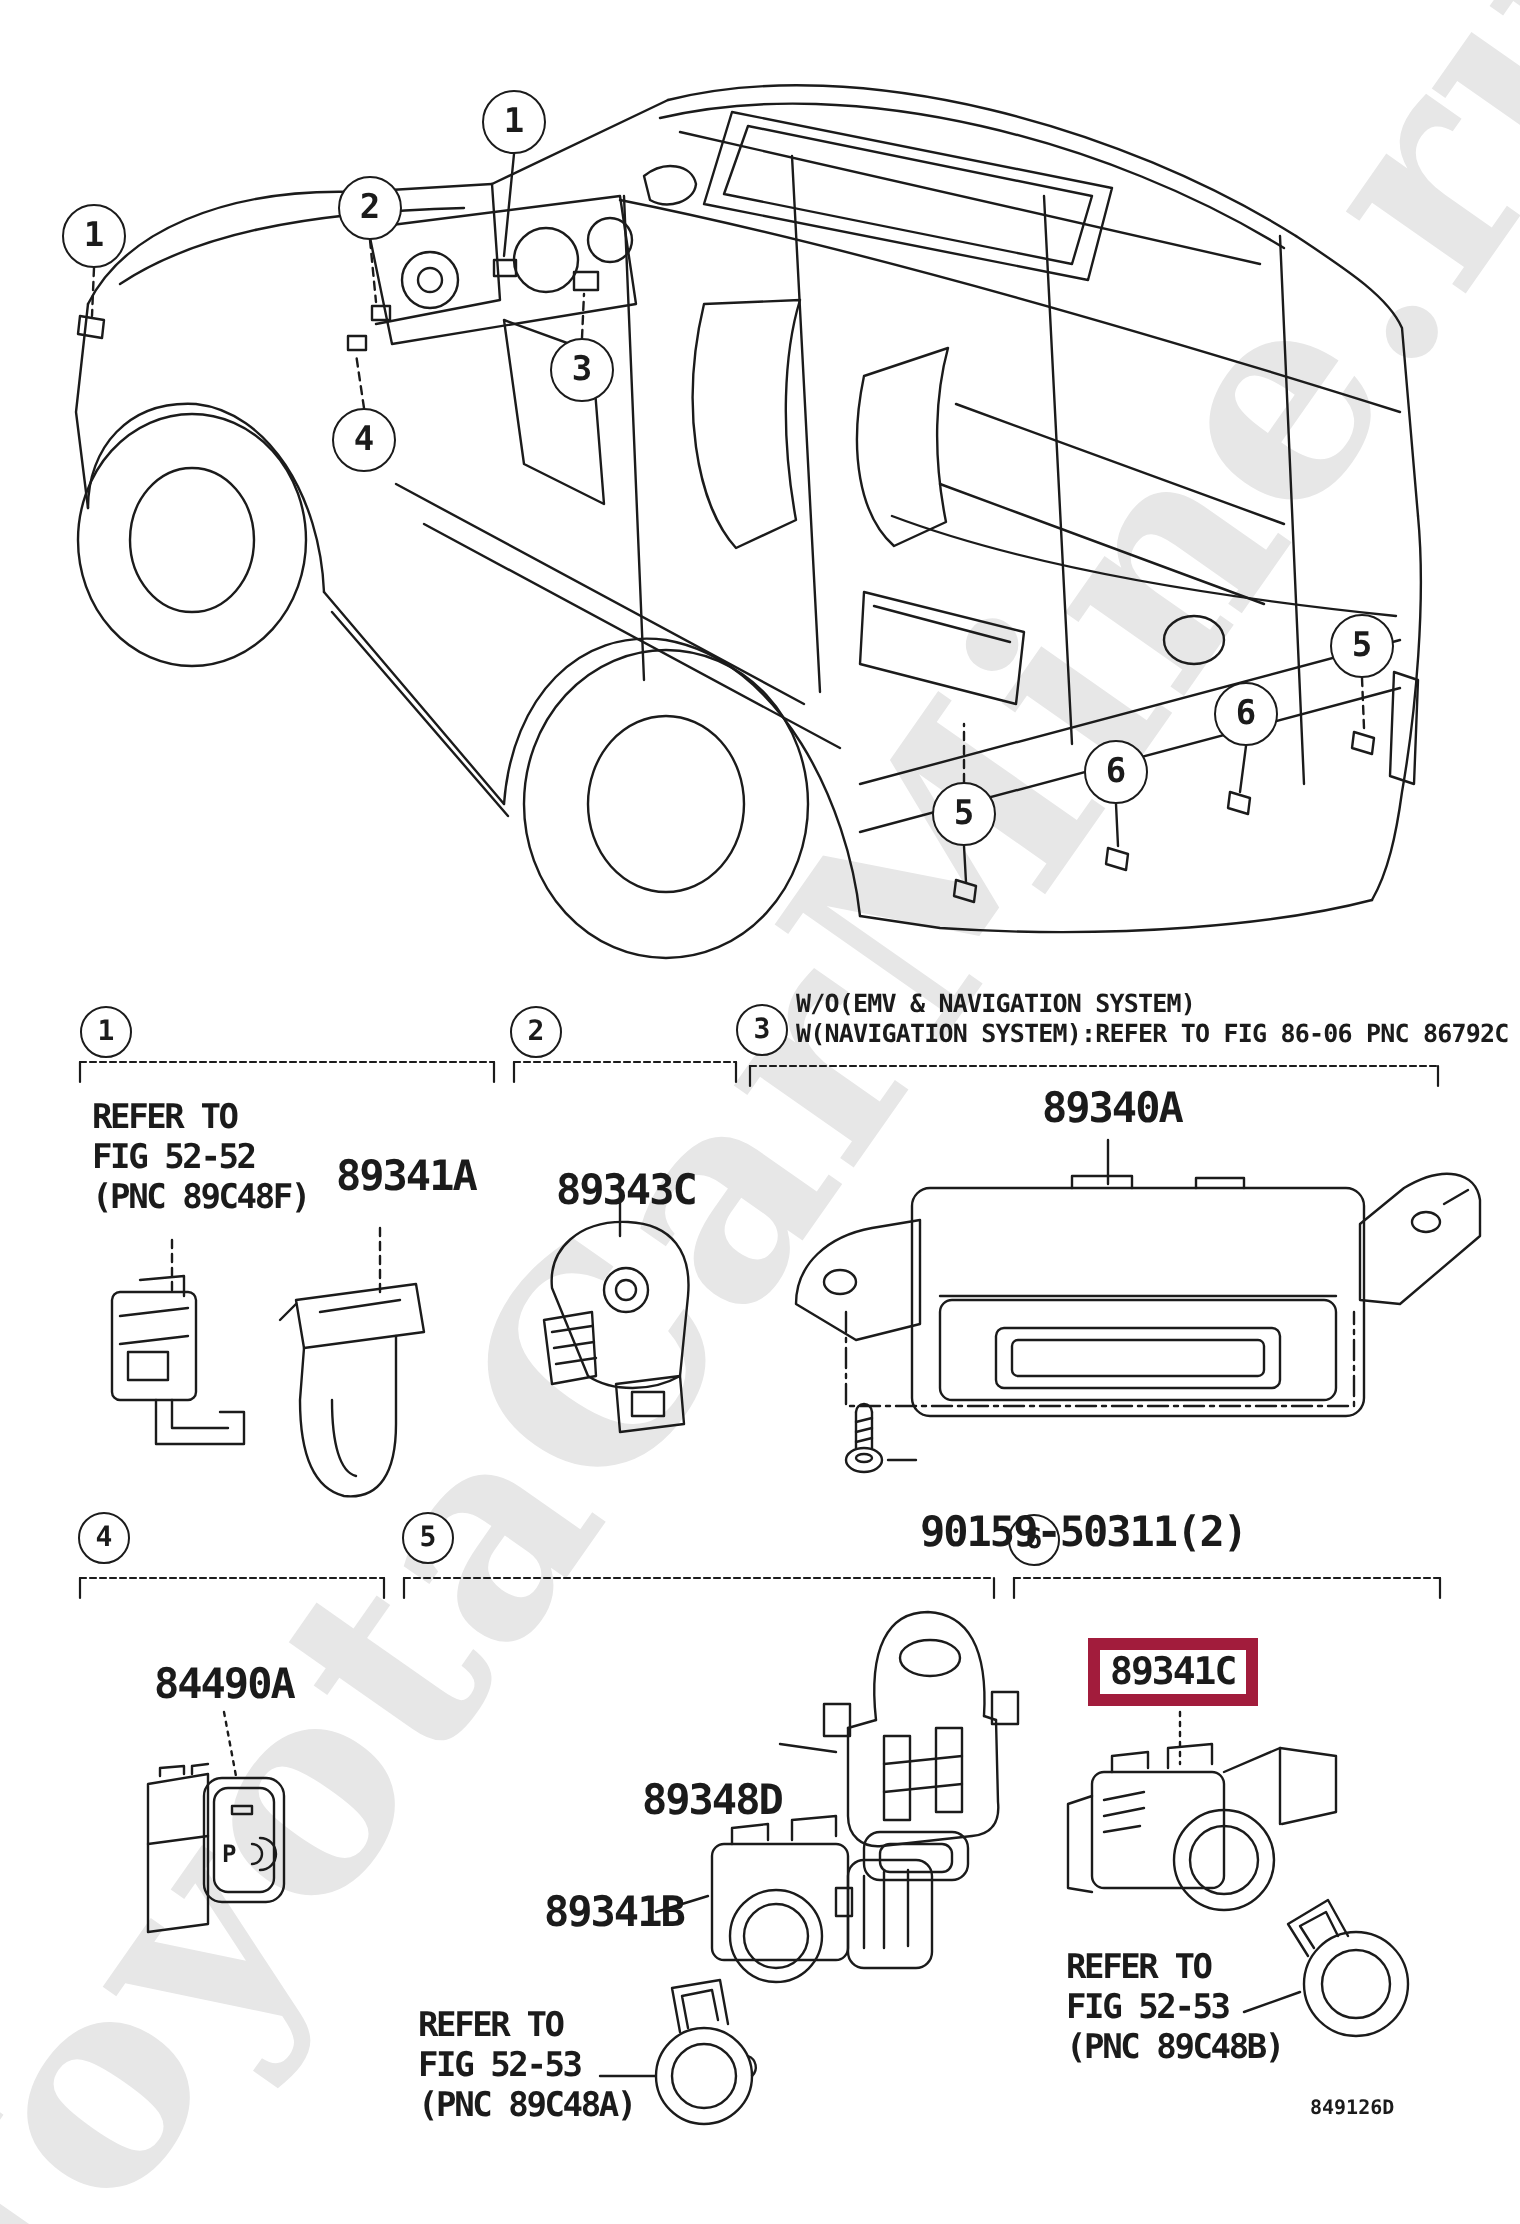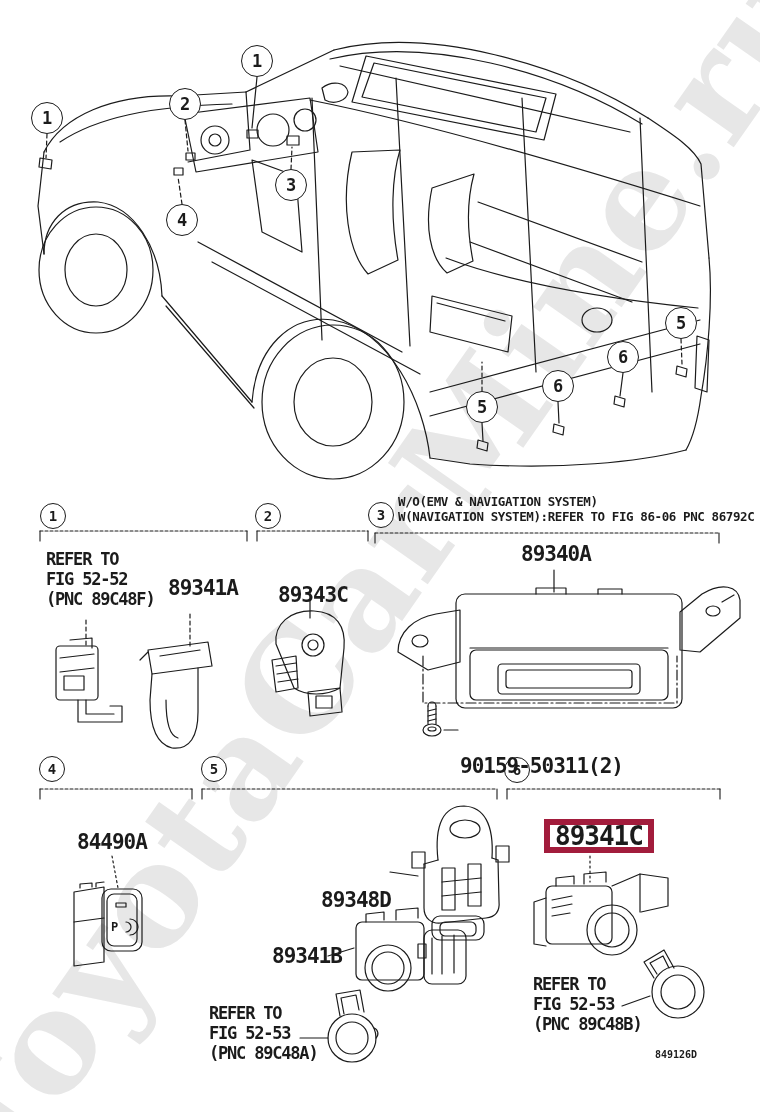--- a/index.html
+++ b/index.html
@@ -14,21 +14,21 @@
   .refer{font-size:17px;line-height:20px;white-space:pre-line;letter-spacing:-1.2px;}
   .note{font-size:12.5px;letter-spacing:-0.4px;white-space:nowrap;}
   .docnum{font-size:10px;letter-spacing:0;}
   .callout{position:absolute;z-index:2;width:30px;height:30px;border:1.6px solid #1b1b1b;
            border-radius:50%;background:#fff;display:flex;align-items:center;justify-content:center;
            font-size:17px;font-weight:bold;}
   .seccircle{position:absolute;z-index:2;width:24px;height:24px;border:1.5px solid #1b1b1b;
              border-radius:50%;background:#fff;display:flex;align-items:center;justify-content:center;
              font-size:14px;font-weight:bold;}
   .redbox{position:absolute;z-index:2;border:6px solid #A21C3C;background:#fff;
-          padding:0 5px;font-size:26px;line-height:22px;font-weight:bold;letter-spacing:-1px;}
+          padding:0 5px;font-size:19px;line-height:22px;font-weight:bold;letter-spacing:-1px;}
 </style>
 </head>
 <body>
 
 <div class="stage">
 
   <div class="wm">ToyotaCarMine.ru</div>
 
   <svg class="art" width="760" height="1112" viewBox="0 0 760 1112">
     <g stroke="#1b1b1b" fill="none" stroke-width="1.2" stroke-linecap="round" stroke-linejoin="round">

